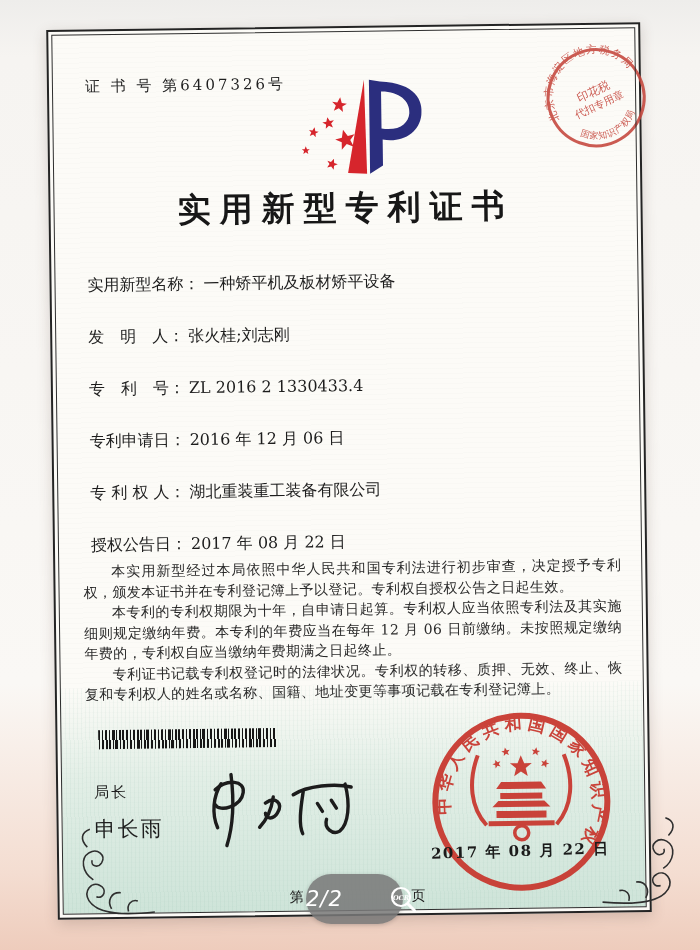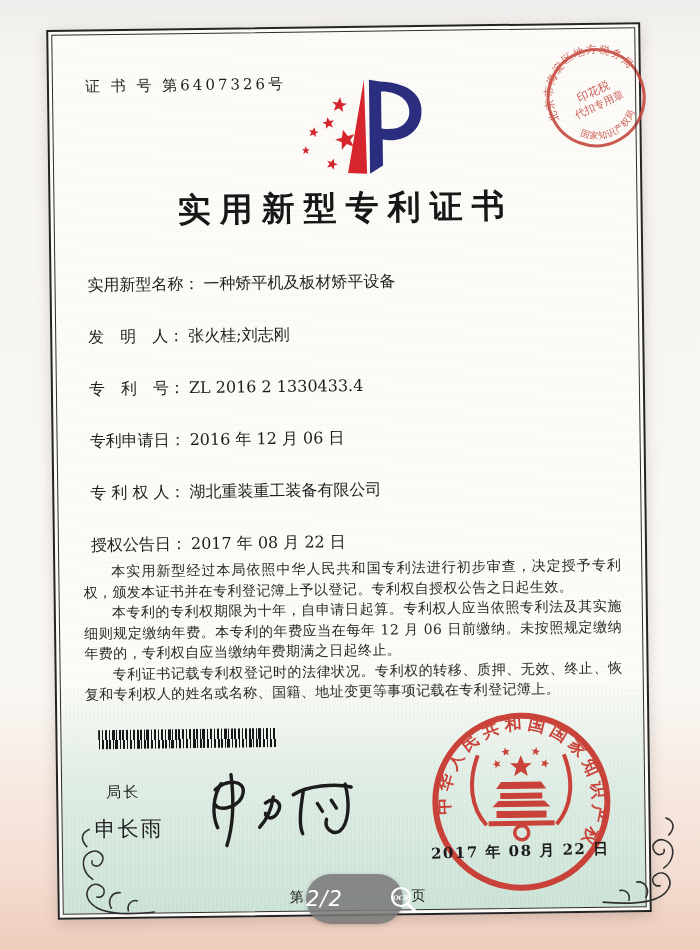--- a/index.html
+++ b/index.html
@@ -47,21 +47,21 @@
     font-size:14px; line-height:20.5px; color:#2a2a2a;
     text-align:justify; letter-spacing:.4px;
   }
   .paras p { text-indent:2em; }
   .barcode {
     position:absolute; left:41px; top:699px; width:178px; height:19px; z-index:2;
     background:
       repeating-linear-gradient(90deg,#161616 0 1.5px,transparent 1.5px 3.5px),
       repeating-linear-gradient(90deg,#161616 0 1px,transparent 1px 8px);
   }
-  .sign-title { position:absolute; left:48px; top:752px; font-size:15px; letter-spacing:2px; color:#1e1e1e; z-index:2;
+  .sign-title { position:absolute; left:36px; top:752px; font-size:15px; letter-spacing:2px; color:#1e1e1e; z-index:2;
     font-family:"DejaVu Sans","Liberation Sans",sans-serif; }
   .sign-name  { position:absolute; left:36px; top:784px; font-size:21px; letter-spacing:2px; color:#1e1e1e; z-index:2;
     font-family:"DejaVu Sans","Liberation Sans",sans-serif; }
   .signature  { position:absolute; left:133px; top:738px; width:180px; height:85px; z-index:2; }
   .big-seal   { position:absolute; left:368px; top:681px; width:190px; height:190px; z-index:2; opacity:.93; }
   .seal-date  {
     position:absolute; left:372px; top:816px; width:200px; z-index:2;
     font-size:15px; font-weight:bold; color:#1b1b1b; letter-spacing:1.5px; transform:rotate(-1deg);
   }
   .tax-stamp { position:absolute; left:486px; top:12px; width:122px; height:122px; z-index:2; opacity:.88; }

